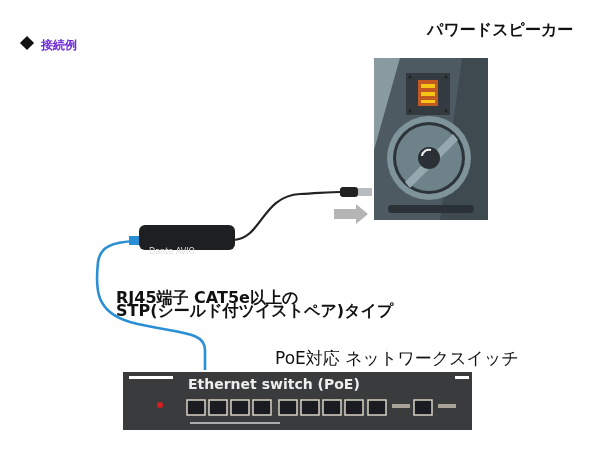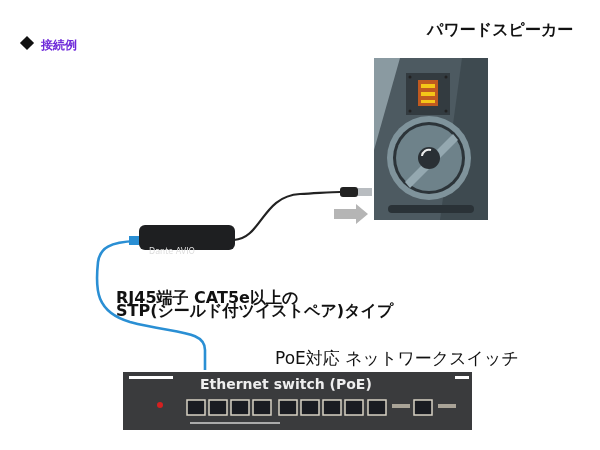--- a/index.html
+++ b/index.html
@@ -4,21 +4,21 @@
 <style>
   html,body{margin:0;padding:0;background:#fff;}
   body{width:600px;height:450px;position:relative;overflow:hidden;font-family:"DejaVu Sans",sans-serif;}
   .abs{position:absolute;}
   .heading{left:22px;top:13px;font-size:12px;font-weight:bold;color:#6d28d9;letter-spacing:0px;margin-top:24px;}
   .heading .diamond{display:inline-block;width:10px;height:10px;background:#111;transform:rotate(45deg);margin-right:9px;position:relative;top:-1px;}
   .speaker-label{left:427px;top:20px;font-size:16px;font-weight:bold;color:#111;}
   .cable-label{left:116px;font-size:16px;font-weight:bold;color:#111;}
   .switch-label{left:275px;top:347px;font-size:17px;font-weight:normal;color:#111;}
   svg{position:absolute;left:0;top:0;}
-  .switch-title{left:200px;top:376px;font-size:14px;font-weight:bold;color:#eee;}
+  .switch-title{left:188px;top:376px;font-size:14px;font-weight:bold;color:#eee;}
   .dongle-label{left:149px;top:247px;font-size:8px;color:#ddd;}
 </style>
 </head>
 <body>
 
 <svg width="600" height="450" viewBox="0 0 600 450">
 
   <g>
     <rect x="374" y="58" width="114" height="162" fill="#4d5a61"></rect>
     <polygon points="374,58 400,58 374,150" fill="#8a9aa1"></polygon>

